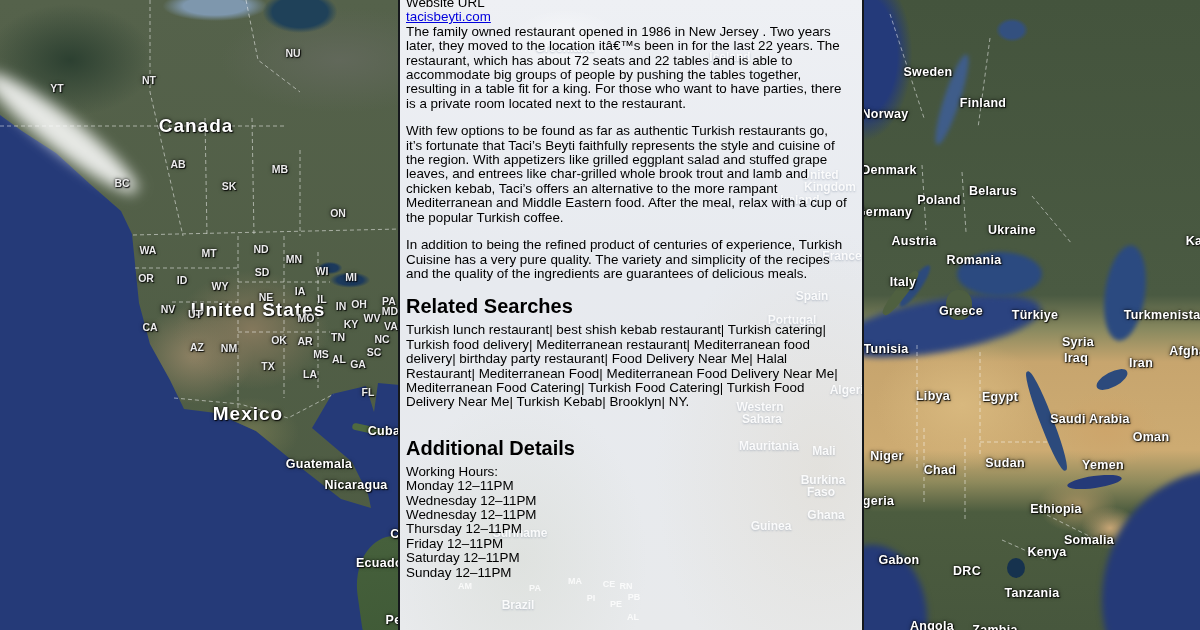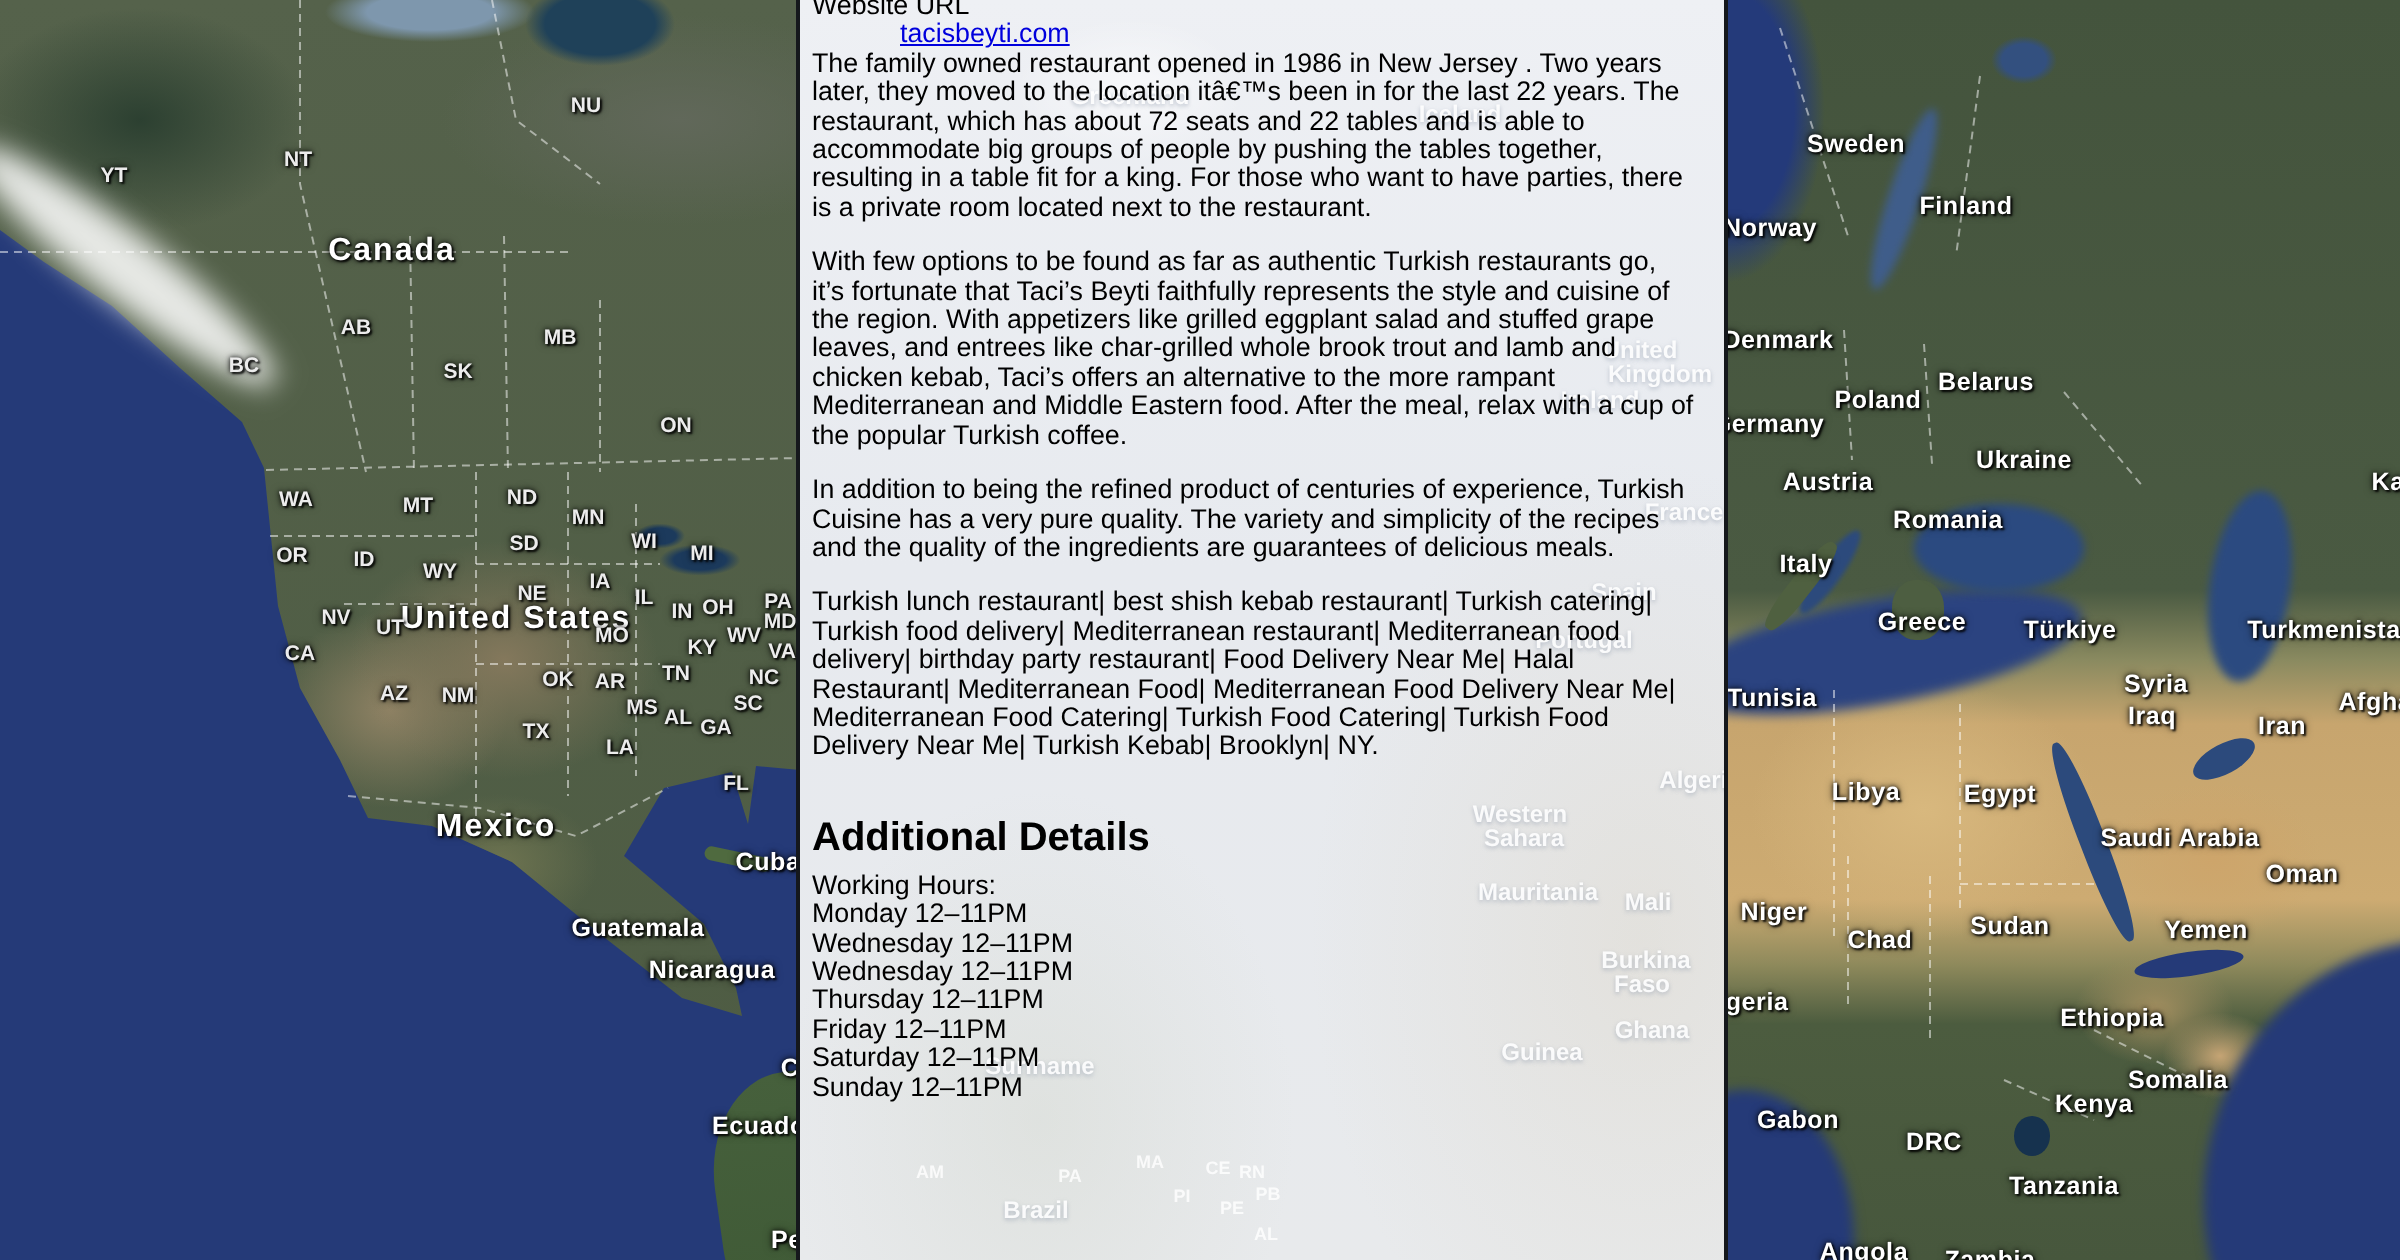--- a/index.html
+++ b/index.html
@@ -70,42 +70,42 @@
          border-radius:50%;filter:blur(3px);}
   .lvict{left:145px;top:558px;width:18px;height:20px;background:#16324e;border-radius:50%;}
 
   .borders{position:absolute;left:0;top:0;}
   .borders path{fill:none;stroke:rgba(255,255,255,.5);stroke-width:1;stroke-dasharray:4 3;}
 
   .labels{position:absolute;left:0;top:0;width:100%;height:100%;}
   .map-label{position:absolute;transform:translate(-50%,-50%);white-space:nowrap;
     font-weight:bold;font-size:11px;color:#fff;
     text-shadow:0 0 2px rgba(0,0,0,.9),0 0 4px rgba(0,0,0,.6),1px 1px 1px rgba(0,0,0,.8);}
-  .map-label.big{font-size:16px;letter-spacing:1px;}
+  .map-label.big{font-size:19px;letter-spacing:1px;}
   .map-label.country{font-size:12.5px;letter-spacing:.3px;}
   .map-label.state{font-size:10.5px;color:#ececec;}
   .map-label.faint{color:rgba(255,255,255,.9);font-size:12px;
     text-shadow:0 1px 2px rgba(150,160,176,.6);}
   .map-label.faint-sm{color:rgba(255,255,255,.8);font-size:9px;text-shadow:none;}
 
   
   .panel{position:absolute;left:398px;top:0;width:466px;height:630px;box-sizing:border-box;
     border-left:2px solid #15181c;border-right:2px solid #15181c;overflow:hidden;
     background:
       radial-gradient(80px 50px at 165px 45px,rgba(255,255,255,.6),rgba(255,255,255,0) 72%),
       radial-gradient(220px 320px at 420px 470px,rgba(214,202,178,.28),rgba(214,202,178,0) 75%),
       radial-gradient(170px 220px at 120px 560px,rgba(202,207,192,.3),rgba(202,207,192,0) 75%),
       linear-gradient(180deg,#eef0f4,#e7eaef 45%,#e8eaec);}
   .panel-content{position:relative;z-index:2;padding:0 15px 0 6px;top:-4px;
     font-size:13.4px;line-height:14.4px;color:#000;}
   .panel-content p{margin:0 0 13px;}
   .panel h2{font-size:20px;line-height:23px;margin:14px 0 5px;color:#000;}
   .panel h2.mt-lg{margin-top:27px;}
   .small-label{font-size:13.4px;}
-  a.plink{color:#0000dd;text-decoration:underline;font-size:13.4px;display:inline-block;margin-left:44px;}
+  a.plink{color:#0000dd;text-decoration:underline;font-size:13.4px;display:inline-block;}
   .hours div{white-space:pre;}
 </style>
 </head>
 <body>
 
 <div id="stage">
 
   <div class="map map-left">
     <div class="land-na"></div>
     <div class="decor snow"></div>
@@ -292,20 +292,21 @@
         <span class="map-label faint-sm" style="left: 233px; top: 617px;">AL</span>
       </div>
     <div class="panel-content">
       <div class="small-label">Website URL</div>
       <a class="plink" href="#">tacisbeyti.com</a>
 
       <p>The family owned restaurant opened in 1986 in New Jersey . Two years later, they moved to the location itâ€™s been in for the last 22 years. The restaurant, which has about 72 seats and 22 tables and is able to accommodate big groups of people by pushing the tables together, resulting in a table fit for a king. For those who want to have parties, there is a private room located next to the restaurant.</p>
       <p>With few options to be found as far as authentic Turkish restaurants go, it’s fortunate that Taci’s Beyti faithfully represents the style and cuisine of the region. With appetizers like grilled eggplant salad and stuffed grape leaves, and entrees like char-grilled whole brook trout and lamb and chicken kebab, Taci’s offers an alternative to the more rampant Mediterranean and Middle Eastern food. After the meal, relax with a cup of the popular Turkish coffee.</p>
       <p>In addition to being the refined product of centuries of experience, Turkish Cuisine has a very pure quality. The variety and simplicity of the recipes and the quality of the ingredients are guarantees of delicious meals.</p>
 
+      <h2>Related Searches</h2>
       <p>Turkish lunch restaurant| best shish kebab restaurant| Turkish catering| Turkish food delivery| Mediterranean restaurant| Mediterranean food delivery| birthday party restaurant| Food Delivery Near Me| Halal Restaurant| Mediterranean Food| Mediterranean Food Delivery Near Me| Mediterranean Food Catering| Turkish Food Catering| Turkish Food Delivery Near Me| Turkish Kebab| Brooklyn| NY.</p>
 
       <h2 class="mt-lg">Additional Details</h2>
       <div class="hours">
         <div>Working Hours:</div>
         <div>Monday 12–11PM</div>
         <div>Wednesday 12–11PM</div>
         <div>Wednesday 12–11PM</div>
         <div>Thursday 12–11PM</div>
         <div>Friday 12–11PM</div>

